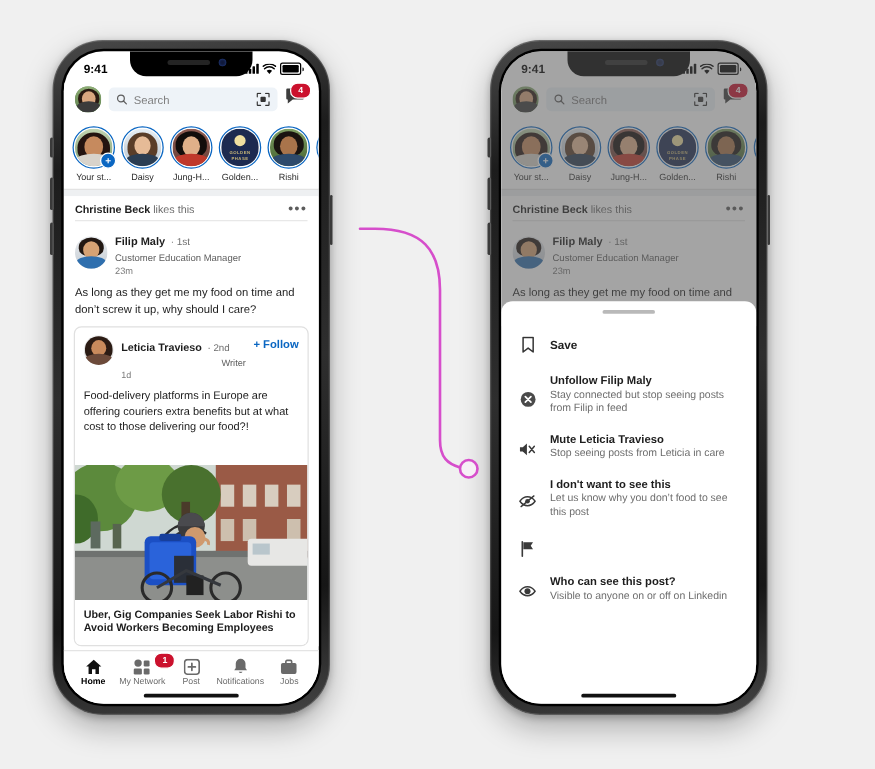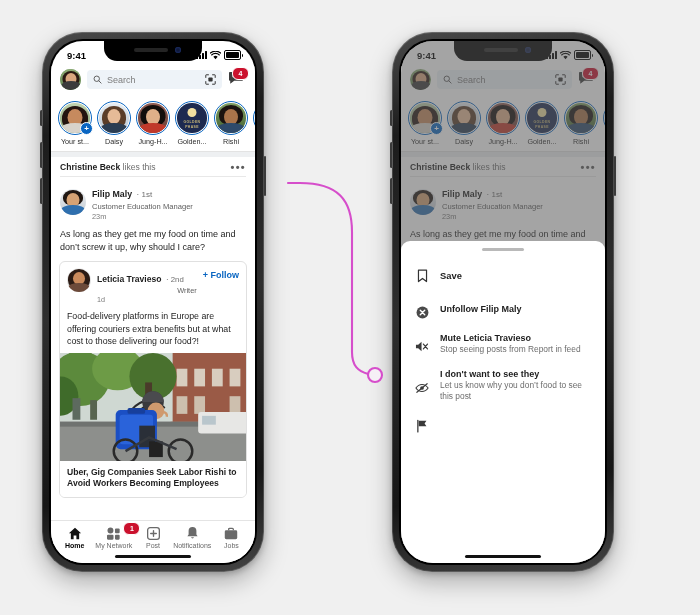--- a/index.html
+++ b/index.html
@@ -130,21 +130,21 @@
   .shared-head{display:flex;align-items:flex-start;gap:6px;padding:6px 7px 5px 7px;}
   .shared-head .pic{width:24px;height:24px;border-radius:50%;overflow:hidden;flex:0 0 auto;}
   .shared-head .meta{flex:1;min-width:0;}
   .shared-head .nm{font-size:8.6px;font-weight:700;color:#1d1d1d;}
   .shared-head .deg{font-size:7.8px;font-weight:400;color:#6d6d6d;}
   .shared-head .role{font-size:7.4px;color:#5d5d5d;text-align:right;}
   .shared-head .time{font-size:7.2px;color:#7a7a7a;}
   .follow{
     color:#0a66c2;font-size:9px;font-weight:700;white-space:nowrap;cursor:pointer;padding-top:2px;
   }
-  .shared-text{font-size:8.8px;line-height:12.5px;color:#1d1d1d;padding:1px 7px 5px 7px;}
+  .shared-text{font-size:8.8px;line-height:12.5px;color:#1d1d1d;padding:1px 7px 24px 7px;}
   .photo{height:108px;position:relative;overflow:hidden;}
   .art-title{
     font-size:8.6px;font-weight:700;color:#1d1d1d;line-height:11.5px;
     padding:6px 7px 7px 7px;background:#fff;
   }
 
   
   .bottomnav{
     position:absolute;left:0;right:0;bottom:0;background:#fff;
     border-top:1px solid #e4e4e4;padding:5px 4px 0 4px;
@@ -659,59 +659,72 @@
 
             <div class="sitem">
               <div class="sic" style="padding-top:7px;">
                 <svg width="13" height="13" viewBox="0 0 14 14">
                   <circle cx="7" cy="7" r="6.4" fill="#4a4a4a"></circle>
                   <path d="M4.6 4.6 9.4 9.4M9.4 4.6 4.6 9.4" stroke="#fff" stroke-width="1.5" stroke-linecap="round"></path>
                 </svg>
               </div>
               <div>
                 <div class="stitle">Unfollow Filip Maly</div>
+                <div class="ssub">Stay connected but stop seeing posts from Filip in feed</div>
               </div>
             </div>
 
             <div class="sitem">
               <div class="sic" style="padding-top:4px;">
                 <svg width="14" height="13" viewBox="0 0 15 14">
                   <path d="M1 5.2h2.4L7 2v10L3.4 8.8H1z" fill="#3a3a3a"></path>
                   <path d="M9 4.4l4.4 5.2M13.4 4.4 9 9.6" stroke="#3a3a3a" stroke-width="1.3" stroke-linecap="round"></path>
                 </svg>
               </div>
               <div>
                 <div class="stitle">Mute Leticia Travieso</div>
-                <div class="ssub">Stop seeing posts from Report in feed</div>
+                <div class="ssub">Stop seeing posts from Leticia in care</div>
               </div>
             </div>
 
             <div class="sitem">
               <div class="sic" style="padding-top:4px;">
                 <svg width="14" height="12" viewBox="0 0 15 12">
                   <path d="M1 6s2.6-3.8 6.5-3.8S14 6 14 6s-2.6 3.8-6.5 3.8S1 6 1 6z" fill="none" stroke="#3a3a3a" stroke-width="1.2"></path>
                   <circle cx="7.5" cy="6" r="2" fill="#3a3a3a"></circle>
                   <path d="M2 10.6 13 1.4" stroke="#3a3a3a" stroke-width="1.2" stroke-linecap="round"></path>
                 </svg>
               </div>
               <div>
-                <div class="stitle">I don't want to see they</div>
+                <div class="stitle">I don't want to see this</div>
                 <div class="ssub">Let us know why you don’t food to see this post</div>
               </div>
             </div>
 
             <div class="sitem">
               <div class="sic" style="padding-top:3px;">
                 <svg width="12" height="14" viewBox="0 0 13 14">
                   <path d="M2 1v12.4" stroke="#3a3a3a" stroke-width="1.4" stroke-linecap="round"></path>
                   <path d="M2.9 1.4h8.4l-2 3 2 3H2.9z" fill="#3a3a3a"></path>
                 </svg>
               </div>
             </div>
 
+            <div class="sitem">
+              <div class="sic" style="padding-top:4px;">
+                <svg width="14" height="12" viewBox="0 0 15 12">
+                  <path d="M1 6s2.6-3.8 6.5-3.8S14 6 14 6s-2.6 3.8-6.5 3.8S1 6 1 6z" fill="none" stroke="#3a3a3a" stroke-width="1.2"></path>
+                  <circle cx="7.5" cy="6" r="2.6" fill="#3a3a3a"></circle>
+                </svg>
+              </div>
+              <div>
+                <div class="stitle">Who can see this post?</div>
+                <div class="ssub">Visible to anyone on or off on Linkedin</div>
+              </div>
+            </div>
 
           </div>
           <div class="home-ind" style="margin-top:auto;"></div>
         </div>
 
       </div>
     </div>
   </div>
 
   <svg class="connector" viewBox="0 0 700 615">

